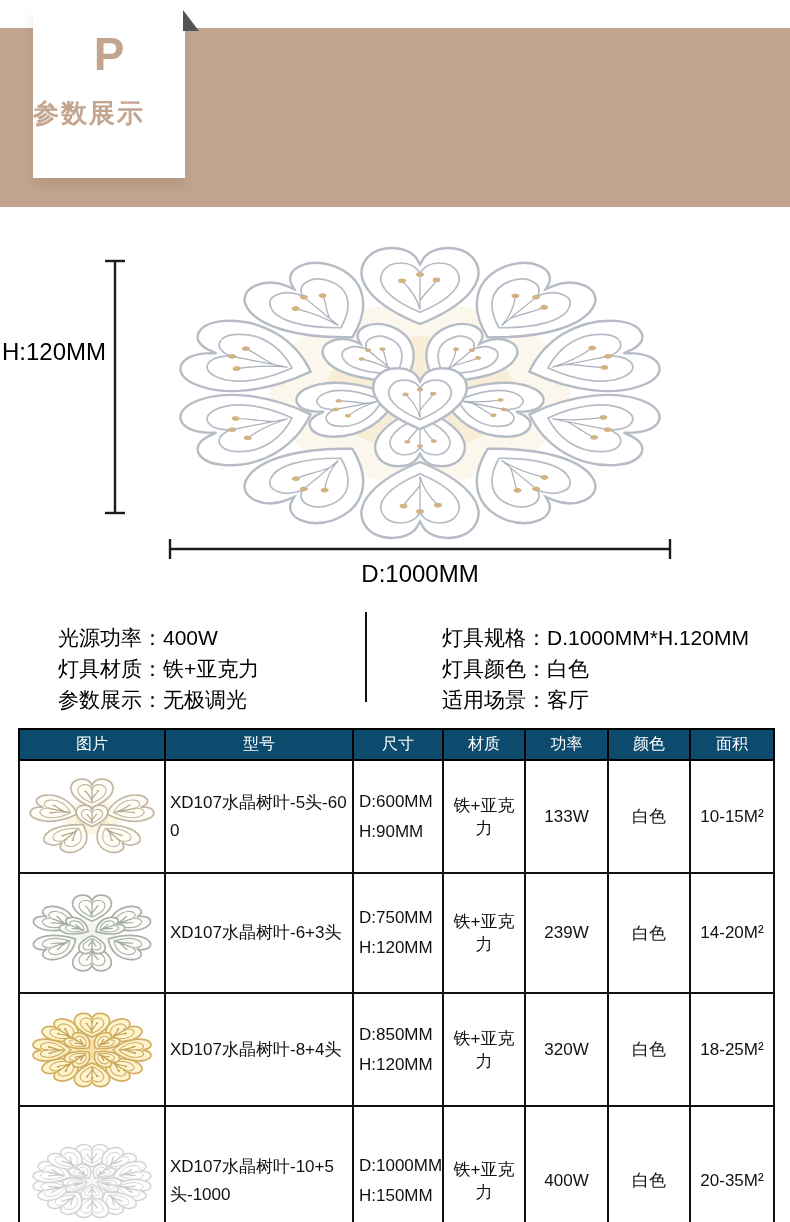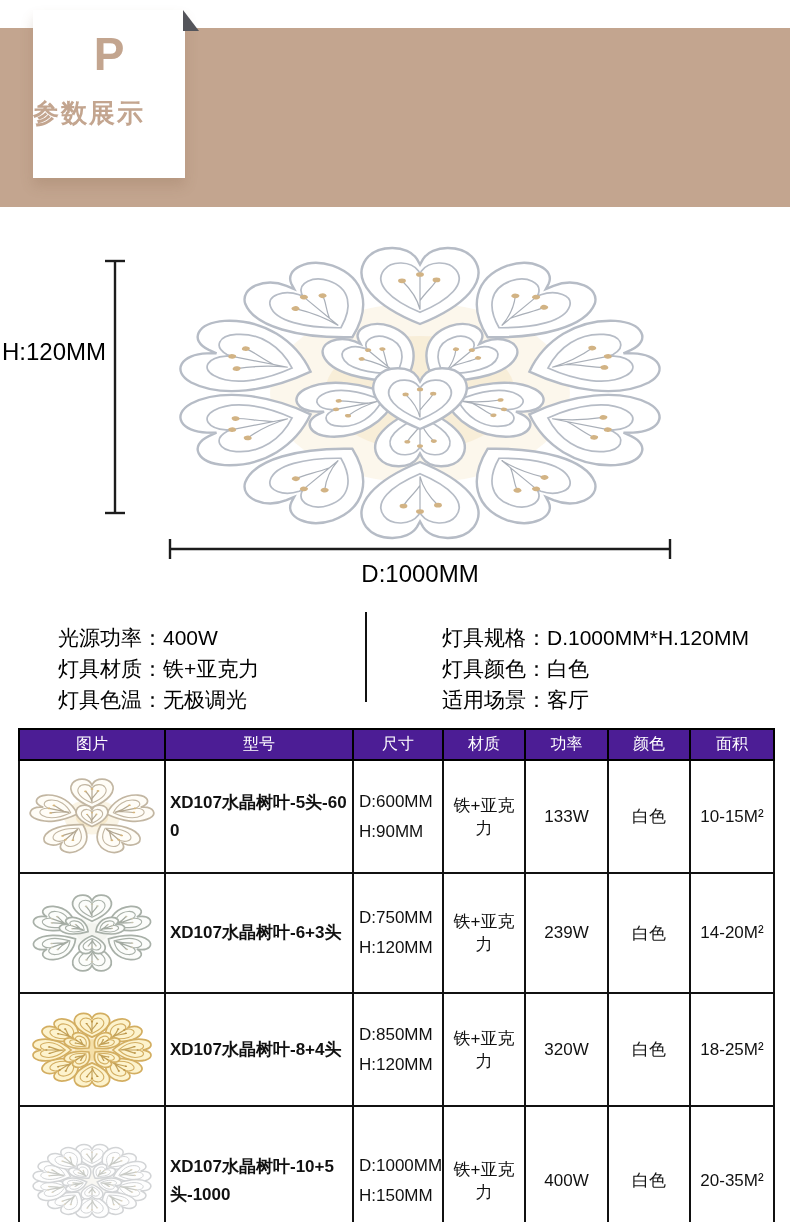--- a/index.html
+++ b/index.html
@@ -25,24 +25,24 @@
 
   
   .spec-col{position:absolute;top:610px;font-size:21px;font-weight:500;color:#000;margin-top:12px;}
   .spec-col .spec-row{height:31px;line-height:31px;white-space:nowrap;}
   .spec-left{left:58px;}
   .spec-right{left:442px;}
   .spec-divider{position:absolute;left:365px;top:612px;width:2px;height:90px;background:#111;}
 
   
   table.spec-table{position:absolute;left:18px;top:728px;width:755px;border-collapse:collapse;table-layout:fixed;}
-  .spec-table th{background:#4c1d95;color:#fff;font-size:16px;font-weight:500;height:29px;border:2px solid #000;padding:0;}
+  .spec-table th{background:#0c4a6e;color:#fff;font-size:16px;font-weight:500;height:29px;border:2px solid #000;padding:0;}
   .spec-table td{border:2px solid #111;background:#fff;font-size:17px;color:#111;text-align:center;
                  vertical-align:middle;padding:2px;overflow:hidden;}
-  td.cell-model{text-align:left;padding:2px 3px 2px 4px;word-break:break-all;line-height:1.6;font-weight:bold;}
+  td.cell-model{text-align:left;padding:2px 3px 2px 4px;word-break:break-all;line-height:1.6;}
   td.cell-size{text-align:left;padding-left:5px;line-height:30px;}
   td.cell-image{padding:1px;}
   .thumb{display:block;margin:0 auto;}
 
   
   .tint-main  {--petal-fill:#ffffff;--petal-stroke:#b6bcc6;--glow:#f5e3c0;--branch:#a9afb8;--crystal:#d2b384;--sw:2.4;--sw2:1.7;}
   .tint-warm  {--petal-fill:#fffdf7;--petal-stroke:#c2b6a2;--glow:#f0d9a8;--branch:#b3a791;--crystal:#d5b57c;--sw:1.7;--sw2:1.1;}
   .tint-neutral{--petal-fill:#fcfdfb;--petal-stroke:#a8b0a8;--glow:#eaede4;--branch:#a3aaa1;--crystal:#c8c4b0;--sw:1.7;--sw2:1.1;}
   .tint-gold  {--petal-fill:#fdf3cd;--petal-stroke:#d3ae61;--glow:#efcc74;--branch:#c3a158;--crystal:#b98f3e;--sw:1.7;--sw2:1.1;}
   .tint-faint {--petal-fill:#fefefe;--petal-stroke:#d2d4d6;--glow:#f3f1ea;--branch:#c9cbc6;--crystal:#ddd5c2;--sw:1.5;--sw2:1;}
@@ -206,21 +206,21 @@
   <svg class="dim-h" width="508" height="26">
     <line class="dim-line" x1="4" y1="13" x2="504" y2="13"></line>
     <line class="dim-line" x1="4" y1="3" x2="4" y2="23"></line>
     <line class="dim-line" x1="504" y1="3" x2="504" y2="23"></line>
   </svg>
   <div class="d-label">D:1000MM</div>
 
   <div class="spec-col spec-left">
     <div class="spec-row"><span>光源功率：</span><span>400W</span></div>
     <div class="spec-row"><span>灯具材质：</span><span>铁+亚克力</span></div>
-    <div class="spec-row"><span>灯具色温：</span><span>无极调光</span></div>
+    <div class="spec-row"><span>参数展示：</span><span>无极调光</span></div>
   </div>
   <div class="spec-divider"></div>
   <div class="spec-col spec-right">
     <div class="spec-row"><span>灯具规格：</span><span>D.1000MM*H.120MM</span></div>
     <div class="spec-row"><span>灯具颜色：</span><span>白色</span></div>
     <div class="spec-row"><span>适用场景：</span><span>客厅</span></div>
   </div>
 
   <table class="spec-table">
     <colgroup>

